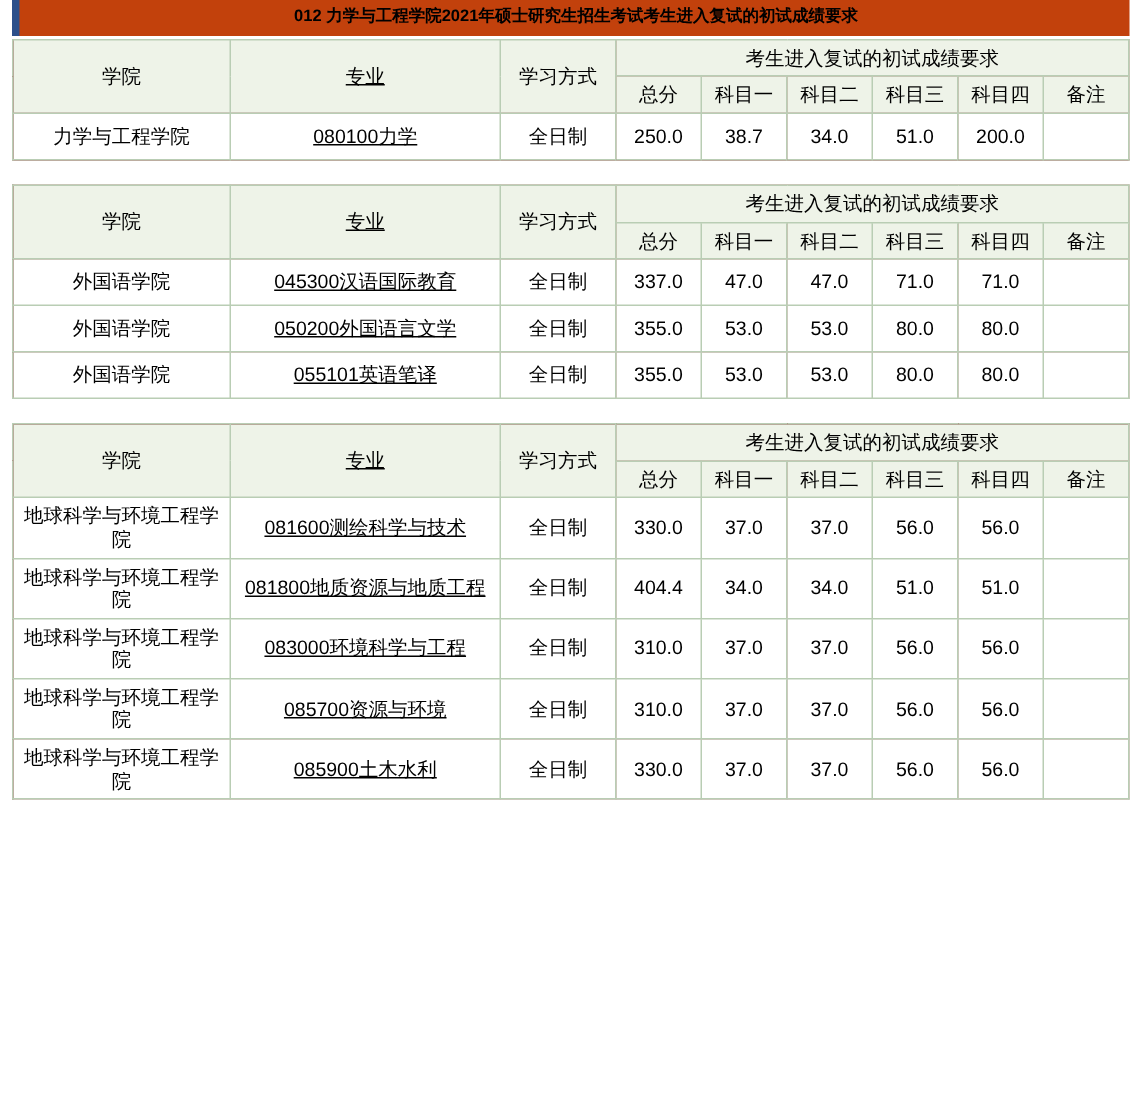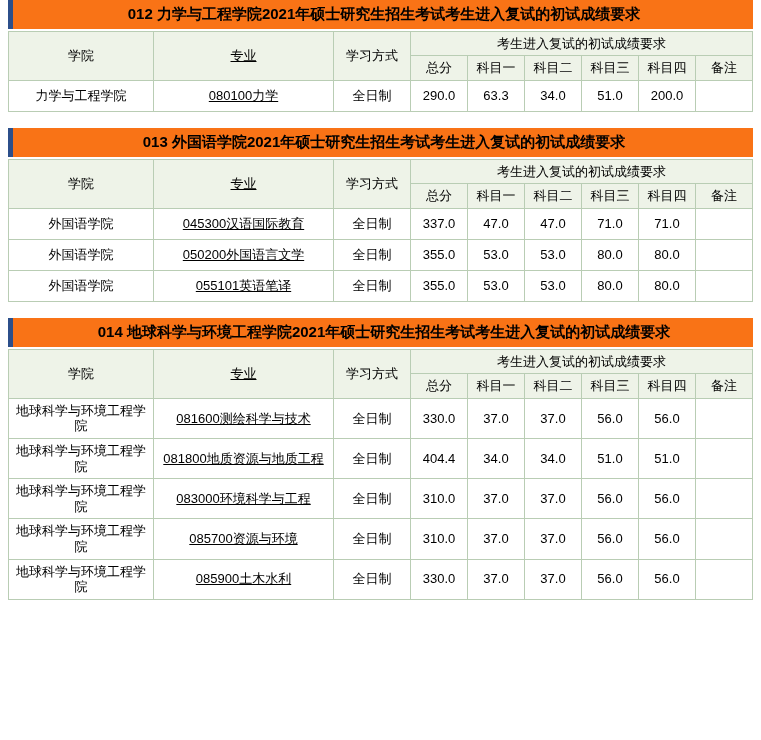--- a/index.html
+++ b/index.html
@@ -15,24 +15,24 @@
   }
   .page {
     width: 761px;
     box-sizing: border-box;
     padding: 0 8px;
   }
   .section {
     margin-bottom: 6px;
   }
   .section-title {
-    background: #f97316;
+    background: #c2410c;
     border-left: 5px solid #2c4f8a;
     font-weight: bold;
-    font-size: 15px;
+    font-size: 11px;
     line-height: 1.25;
     padding: 5px 6px 5px 8px;
     text-align: center;
     color: #000;
     margin-bottom: 2px;
   }
   table.grades {
     border-collapse: collapse;
     width: 100%;
     table-layout: fixed;
@@ -84,33 +84,32 @@
               <th class="col-score">科目三</th>
               <th class="col-score">科目四</th>
               <th class="col-remark">备注</th>
             </tr>
           </thead>
           <tbody>
             <tr>
               <td class="col-college">力学与工程学院</td>
               <td class="col-major">080100力学</td>
               <td class="col-mode">全日制</td>
-              <td class="col-score">290.0</td>
-              <td class="col-score">63.3</td>
+              <td class="col-score">250.0</td>
+              <td class="col-score">38.7</td>
               <td class="col-score">34.0</td>
               <td class="col-score">51.0</td>
               <td class="col-score">200.0</td>
               <td class="col-remark"></td>
             </tr>
           </tbody>
         </table>
       </div>
       <div class="spacer"></div>
       <div class="section">
-        <div class="section-title title-wrap">013 外国语学院2021年硕士研究生招生考试考生进入复试的初试成绩要求</div>
         <table class="grades">
           <thead>
             <tr>
               <th class="col-college" rowspan="2">学院</th>
               <th class="col-major" rowspan="2">专业</th>
               <th class="col-mode" rowspan="2">学习方式</th>
               <th colspan="6">考生进入复试的初试成绩要求</th>
             </tr>
             <tr>
               <th class="col-score">总分</th>
@@ -153,21 +152,20 @@
               <td class="col-score">53.0</td>
               <td class="col-score">80.0</td>
               <td class="col-score">80.0</td>
               <td class="col-remark"></td>
             </tr>
           </tbody>
         </table>
       </div>
       <div class="spacer"></div>
       <div class="section">
-        <div class="section-title title-wrap">014 地球科学与环境工程学院2021年硕士研究生招生考试考生进入复试的初试成绩要求</div>
         <table class="grades">
           <thead>
             <tr>
               <th class="col-college" rowspan="2">学院</th>
               <th class="col-major" rowspan="2">专业</th>
               <th class="col-mode" rowspan="2">学习方式</th>
               <th colspan="6">考生进入复试的初试成绩要求</th>
             </tr>
             <tr>
               <th class="col-score">总分</th>

